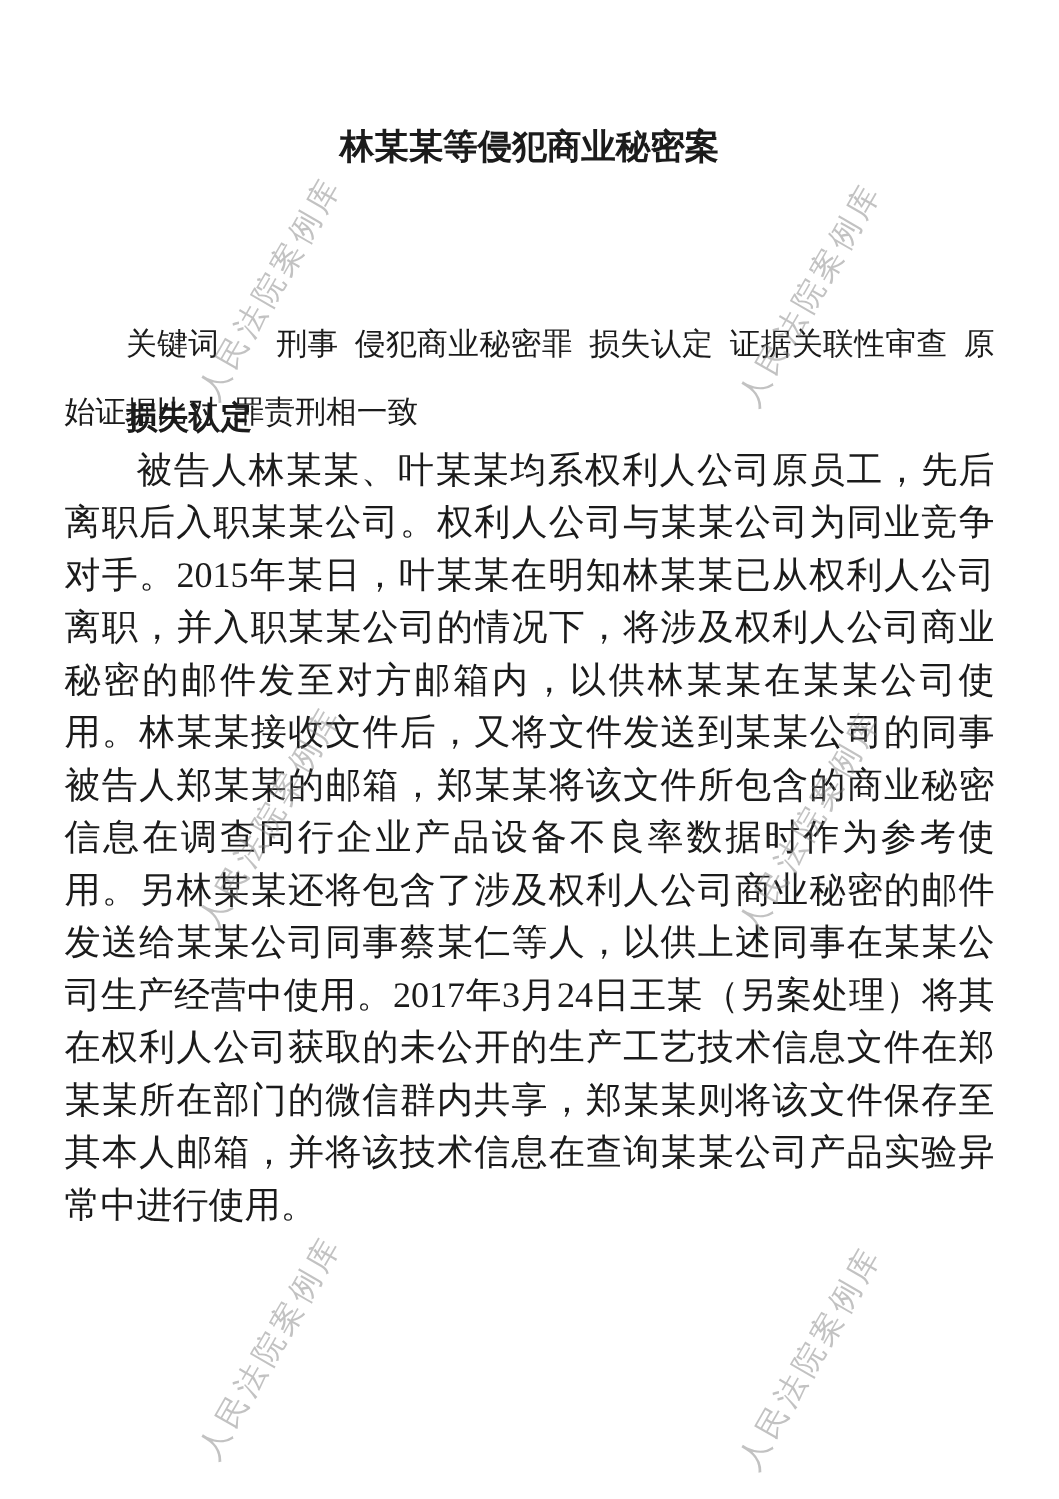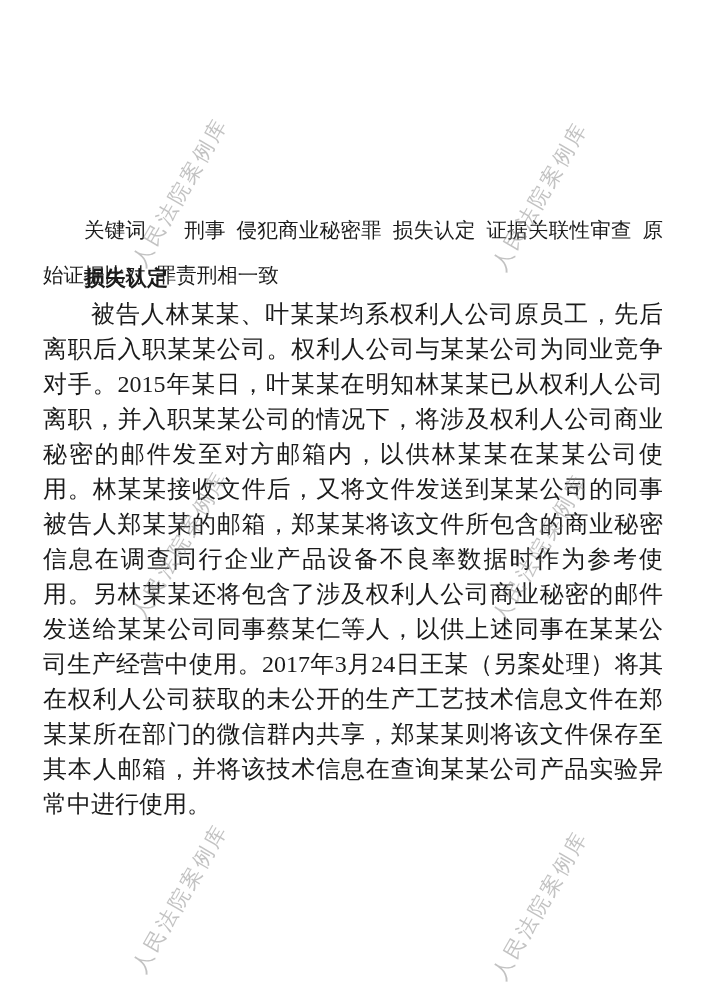--- a/index.html
+++ b/index.html
@@ -129,20 +129,21 @@
   <div class="watermark-layer">
     <div class="wm wm-1">人民法院案例库</div>
     <div class="wm wm-2">人民法院案例库</div>
     <div class="wm wm-3">人民法院案例库</div>
     <div class="wm wm-4">人民法院案例库</div>
     <div class="wm wm-5">人民法院案例库</div>
     <div class="wm wm-6">人民法院案例库</div>
   </div>
 
 
+  <div class="title">林某某等侵犯商业秘密案</div>
 
 
   <p class="keywords"><span class="kw-label">关键词</span><span class="kw-text">刑事  侵犯商业秘密罪  损失认定  证据关联性审查  原始证据比对  罪责刑相一致</span></p>
 
   <div class="section-heading">损失认定</div>
 
   <div class="body-text">
     <p>被告人林某某、叶某某均系权利人公司原员工，先后离职后入职某某公司。权利人公司与某某公司为同业竞争对手。2015年某日，叶某某在明知林某某已从权利人公司离职，并入职某某公司的情况下，将涉及权利人公司商业秘密的邮件发至对方邮箱内，以供林某某在某某公司使用。林某某接收文件后，又将文件发送到某某公司的同事被告人郑某某的邮箱，郑某某将该文件所包含的商业秘密信息在调查同行企业产品设备不良率数据时作为参考使用。另林某某还将包含了涉及权利人公司商业秘密的邮件发送给某某公司同事蔡某仁等人，以供上述同事在某某公司生产经营中使用。2017年3月24日王某（另案处理）将其在权利人公司获取的未公开的生产工艺技术信息文件在郑某某所在部门的微信群内共享，郑某某则将该文件保存至其本人邮箱，并将该技术信息在查询某某公司产品实验异常中进行使用。</p>
   </div>
 

